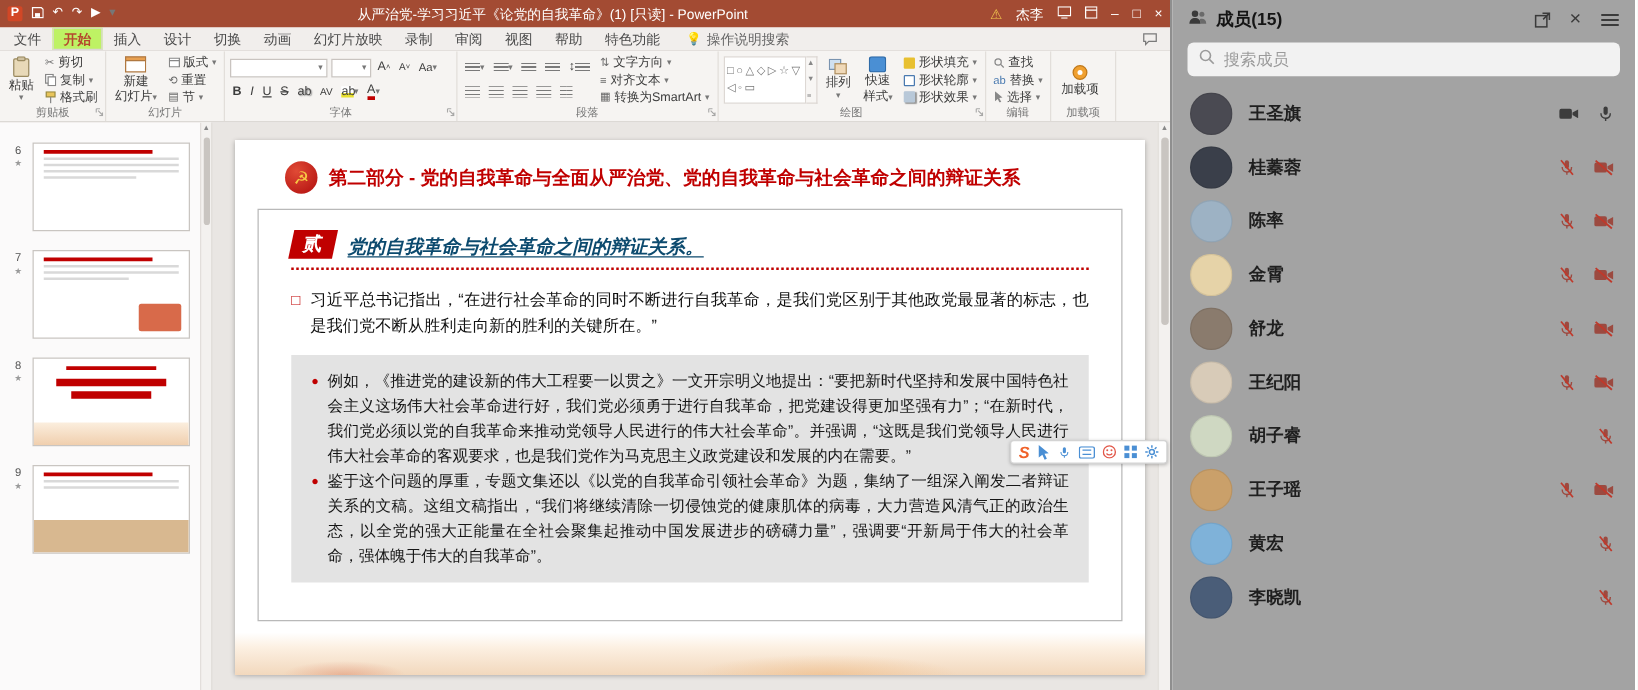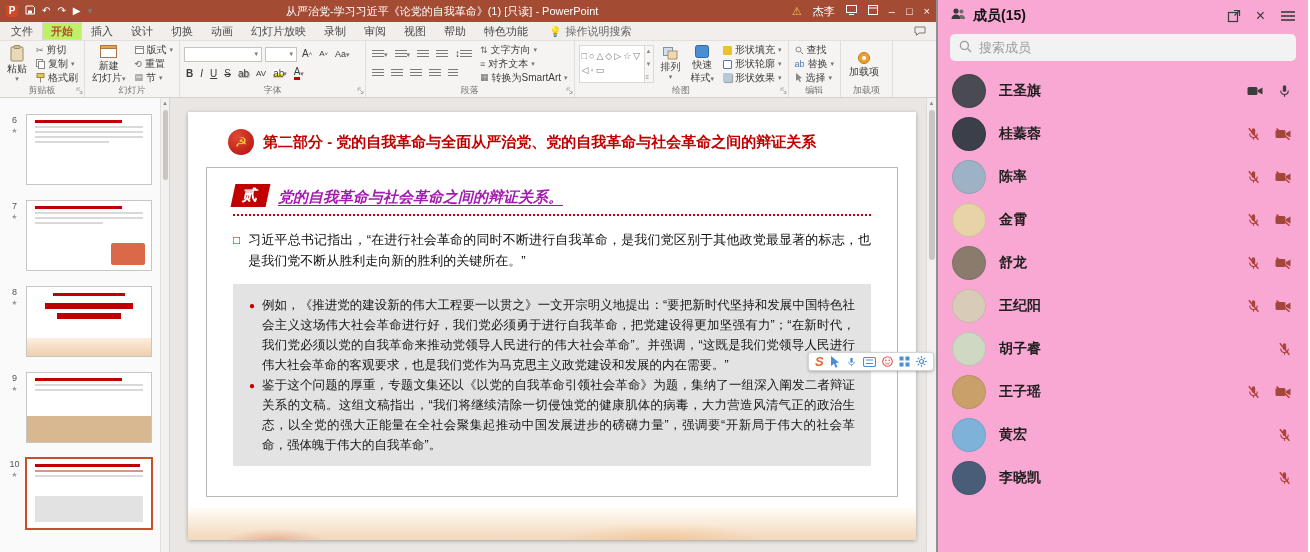--- a/index.html
+++ b/index.html
@@ -65,40 +65,40 @@
   .thumb-scrollbar .sb-thumb{width:5px;height:70px;background:#c9c5c1;border-radius:3px;margin-top:4px}
 
   .slidewrap{flex:1;position:relative;padding:14px 14px 0 18px;min-width:0}
   .slide{width:728px;height:428px;background:#fff;box-shadow:0 1px 4px rgba(0,0,0,.3);position:relative;overflow:hidden}
   .s-header{display:flex;align-items:center;gap:9px;padding:17px 20px 4px 40px}
   .emblem{width:26px;height:26px;border-radius:50%;background:radial-gradient(circle at 35% 30%,#e04a35,#b00d0d);color:#f7c844;display:flex;align-items:center;justify-content:center;font-size:14px;flex:none}
   .s-header-text{color:#c00000;font-weight:bold;font-size:15px;white-space:nowrap}
   .s-box{margin:8px 18px 0;border:1px solid #b9b9b9;height:330px;padding:16px 26px 0;position:relative;background:#fff}
   .s-sec{display:flex;align-items:flex-end;gap:10px;border-bottom:2px dotted #c00000;padding-bottom:7px}
   .s-badge{background:#c00000;color:#fff;font-weight:bold;font-size:15px;padding:2px 10px;transform:skewX(-12deg)}
-  .s-sec-title{font-style:italic;font-weight:bold;font-size:15px;color:#a21caf;text-decoration:underline;text-underline-offset:3px}
+  .s-sec-title{font-style:italic;font-weight:bold;font-size:15px;color:#0c4a6e;text-decoration:underline;text-underline-offset:3px}
   .s-quote{display:flex;gap:8px;margin-top:13px;font-size:13px;line-height:1.65;color:#111;text-align:justify}
   .s-quote .sqb{color:#c00000;font-weight:bold;font-size:12px;padding-top:2px}
   .s-center{margin-top:10px;text-align:center;font-weight:bold;font-size:13.5px;color:#111}
   .s-graybox{margin-top:12px;background:#e3e3e3;padding:11px 16px;font-size:12.5px;line-height:1.6;color:#161616;text-align:justify}
   .s-bullet{display:flex;gap:7px}
   .s-bullet .dot{color:#c00000;font-size:10px;padding-top:3px}
   .s-foot{position:absolute;left:0;right:0;bottom:0;height:34px;background:
     radial-gradient(70px 16px at 12% 100%, rgba(210,90,55,.30), transparent 70%),
     radial-gradient(140px 22px at 65% 100%, rgba(238,175,110,.45), transparent 75%),
     linear-gradient(to top,#f2d8bd,#fcf0e2 65%,rgba(255,255,255,0))}
   .slide-scrollbar{position:absolute;right:0;top:0;bottom:0;width:10px;background:#f3f1ef;border-left:1px solid #e0dcd8;display:flex;flex-direction:column;align-items:center;font-size:6px;color:#888;padding-top:2px}
   .slide-scrollbar .sb-thumb{width:6px;height:150px;background:#c9c5c1;border-radius:3px;margin-top:4px}
 
   .ime{position:absolute;left:638px;top:254px;height:19px;background:#fff;border:1px solid #d3d3d3;border-radius:3px;box-shadow:0 1px 3px rgba(0,0,0,.25);display:flex;align-items:center;gap:6px;padding:0 6px;z-index:5}
   .s-logo{color:#f0622a;font-weight:bold;font-style:italic;font-size:13px;line-height:1}
   .ime span{display:inline-flex;align-items:center;cursor:pointer}
 
   
-  .members{width:370px;height:552px;background:#f9a8d4;display:flex;flex-direction:column;overflow:hidden}
+  .members{width:370px;height:552px;background:#a3a3a3;display:flex;flex-direction:column;overflow:hidden}
   .m-head{height:32px;display:flex;align-items:center;padding:0 12px;gap:7px;flex:none}
   .m-title{font-weight:bold;font-size:14px;color:#141414}
   .m-head-icons{margin-left:auto;display:flex;align-items:center;gap:15px;color:#3a3a3a}
   .m-head-icons span{cursor:pointer;display:inline-flex;align-items:center;font-size:16px;line-height:1}
   .m-searchwrap{padding:2px 12px 8px;flex:none}
   .m-search{height:27px;background:#f2f2f2;border-radius:5px;display:flex;align-items:center;padding:0 9px;gap:7px}
   .m-search input{border:none;outline:none;background:transparent;font-size:13px;color:#333;width:100%;font-family:inherit}
   .m-search input::placeholder{color:#9b9b9b}
   .m-list{flex:1;overflow:hidden}
   .m-row{height:43px;display:flex;align-items:center;padding:0 16px 0 14px;gap:13px;cursor:pointer}
@@ -504,32 +504,20 @@
                 <div class="thumb-num">9</div>
                 <div class="thumb-star">★</div>
               </div>
               <div class="thumb-box">
                 <div class="tb-redbar"></div>
                 <div class="tb-line"></div>
                 <div class="tb-line"></div>
                 <div class="tb-strip" style="height:26px;background:#d8b890"></div>
               </div>
             </div>
-            <div class="thumb-item">
-              <div class="thumb-side">
-                <div class="thumb-num">10</div>
-                <div class="thumb-star">★</div>
-              </div>
-              <div class="thumb-box sel">
-                <div class="tb-redbar" style="width:85%"></div>
-                <div class="tb-line" style="background:#c98"></div>
-                <div class="tb-line"></div>
-                <div class="tb-graybox"></div>
-              </div>
-            </div>
           </div>
         <div class="thumb-scrollbar">
             <span>▲</span>
             <div class="sb-thumb"></div>
           </div>
       </div>
 
       <div class="slidewrap">
         <div class="slide">
           <div class="s-header">

